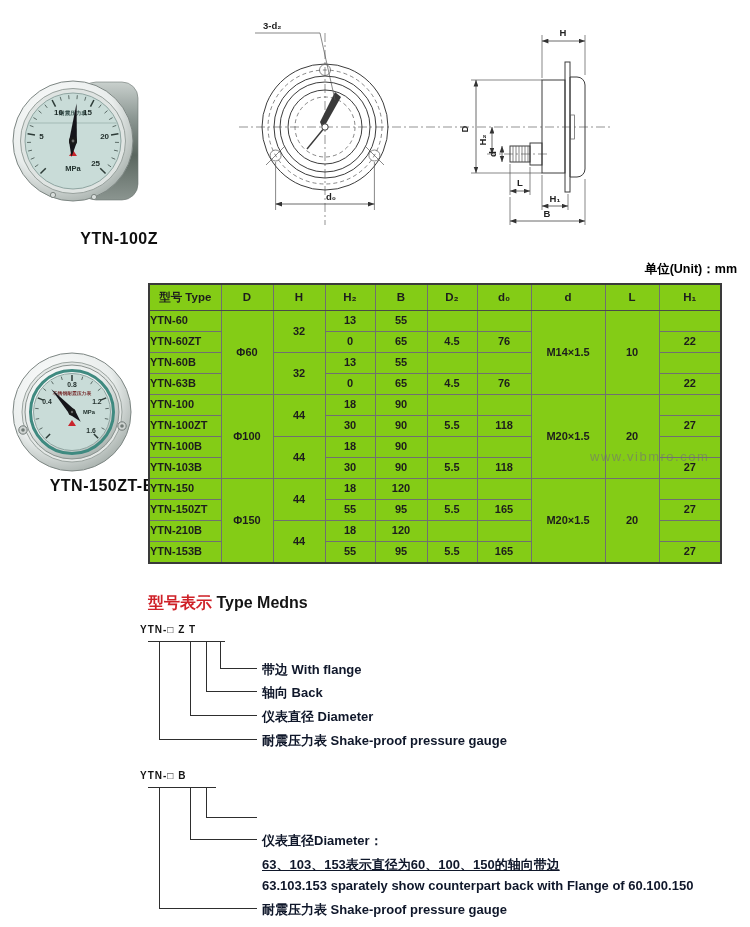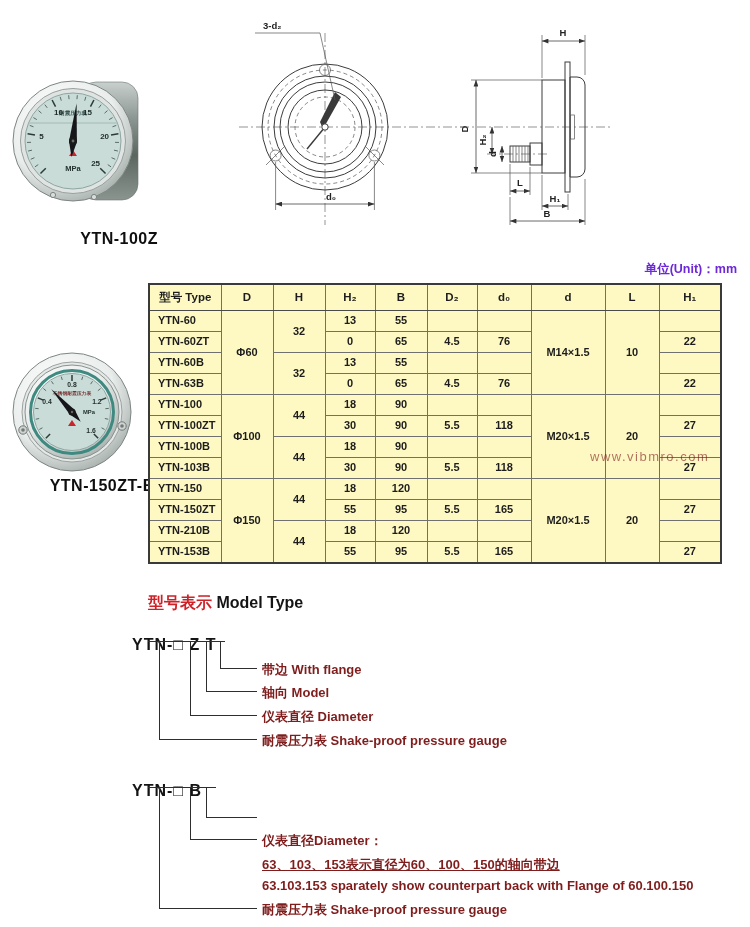--- a/index.html
+++ b/index.html
@@ -3,37 +3,37 @@
 <meta charset="utf-8">
 <style>
   html,body{margin:0;padding:0;background:#ffffff;}
   .page{position:relative;width:750px;height:927px;background:#fff;overflow:hidden;
         font-family:"Liberation Sans","DejaVu Sans",sans-serif;color:#1b1b1b;}
   .abs{position:absolute;}
   .photo-label{position:absolute;font-weight:bold;font-size:16px;letter-spacing:.5px;
                text-align:right;color:#0f0f0f;}
   
   table.spec{position:absolute;left:148px;top:283px;width:572px;border-collapse:collapse;
-             table-layout:fixed;background:#fef9c3;border:2px solid #3a3a3a;}
+             table-layout:fixed;background:#84cc16;border:2px solid #3a3a3a;}
   table.spec th,table.spec td{border:1px solid #707070;font-size:11px;font-weight:bold;
              text-align:center;padding:0;height:20px;line-height:1.05;color:#1d1d1d;
              overflow:hidden;white-space:nowrap;}
   table.spec thead th{height:25px;font-size:11.5px;border-bottom:1px solid #4a4a4a;}
-  table.spec td.model{text-align:left;padding-left:8px;}
+  table.spec td.model{text-align:left;padding-left:0;}
   .unit-note{position:absolute;left:470px;top:261px;width:267px;text-align:right;
-             font-size:12.5px;font-weight:bold;color:#6d28d9;}
-  .watermark{position:absolute;left:590px;top:449px;font-size:13px;color:#7f1d1d;
+             font-size:12.5px;font-weight:bold;color:#000000;}
+  .watermark{position:absolute;left:590px;top:449px;font-size:13px;color:#737373;
              opacity:.62;letter-spacing:1.5px;pointer-events:none;}
   .sec-title{position:absolute;left:148px;top:593px;font-size:16px;font-weight:bold;color:#141414;}
   .sec-title .red{color:#cf2128;}
-  .mcode{position:absolute;left:132px;font-size:16px;font-weight:bold;letter-spacing:1px;
-         white-space:nowrap;color:#141414;margin-top:12px;}
+  .mcode{position:absolute;left:140px;font-size:10px;font-weight:bold;letter-spacing:1px;
+         white-space:nowrap;color:#141414;}
   .vline,.hline{position:absolute;background:#2e2e2e;}
   .vline{width:1px;} .hline{height:1px;}
-  .dlabel{position:absolute;left:262px;font-size:13px;font-weight:bold;white-space:nowrap;color:#7f1d1d;}
+  .dlabel{position:absolute;left:262px;font-size:13px;font-weight:bold;white-space:nowrap;color:#0f172a;}
   svg text{font-family:"Liberation Sans","DejaVu Sans",sans-serif;}
 </style>
 </head>
 <body>
 
 <div class="page">
 
   <svg id="gauge1" class="abs" style="left:8px;top:66px;" width="150" height="160" viewBox="0 0 150 160">
     <defs>
       <linearGradient id="caseGrad" x1="0" y1="0" x2="0" y2="1">
@@ -387,34 +387,34 @@
           <td>95</td>
           <td>5.5</td>
           <td>165</td>
           <td>27</td>
         </tr>
       </tbody>
   </table>
 
   <div class="watermark">www.vibmro.com</div>
 
-  <div class="sec-title"><span class="red">型号表示</span><span> Model Type</span></div>
+  <div class="sec-title"><span class="red">型号表示</span><span> Type Medns</span></div>
 
   <div class="mcode" style="top:624px;">YTN-□ Z T</div>
   <div class="hline" style="left:148px;top:641px;width:77px;"></div>
   <div class="vline" style="left:159px;top:641px;height:98px;"></div>
   <div class="vline" style="left:190px;top:641px;height:74px;"></div>
   <div class="vline" style="left:206px;top:641px;height:50px;"></div>
   <div class="vline" style="left:220px;top:641px;height:27px;"></div>
   <div class="hline" style="left:220px;top:668px;width:37px;"></div>
   <div class="hline" style="left:206px;top:691px;width:51px;"></div>
   <div class="hline" style="left:190px;top:715px;width:67px;"></div>
   <div class="hline" style="left:159px;top:739px;width:98px;"></div>
   <div class="dlabel" style="top:661px;">带边 With flange</div>
-  <div class="dlabel" style="top:684px;">轴向 Model</div>
+  <div class="dlabel" style="top:684px;">轴向 Back</div>
   <div class="dlabel" style="top:708px;">仪表直径 Diameter</div>
   <div class="dlabel" style="top:732px;">耐震压力表 Shake-proof pressure gauge</div>
 
   <div class="mcode" style="top:770px;">YTN-□ B</div>
   <div class="hline" style="left:148px;top:787px;width:68px;"></div>
   <div class="vline" style="left:159px;top:787px;height:121px;"></div>
   <div class="vline" style="left:190px;top:787px;height:52px;"></div>
   <div class="vline" style="left:206px;top:787px;height:30px;"></div>
   <div class="hline" style="left:206px;top:817px;width:51px;"></div>
   <div class="hline" style="left:190px;top:839px;width:67px;"></div>

